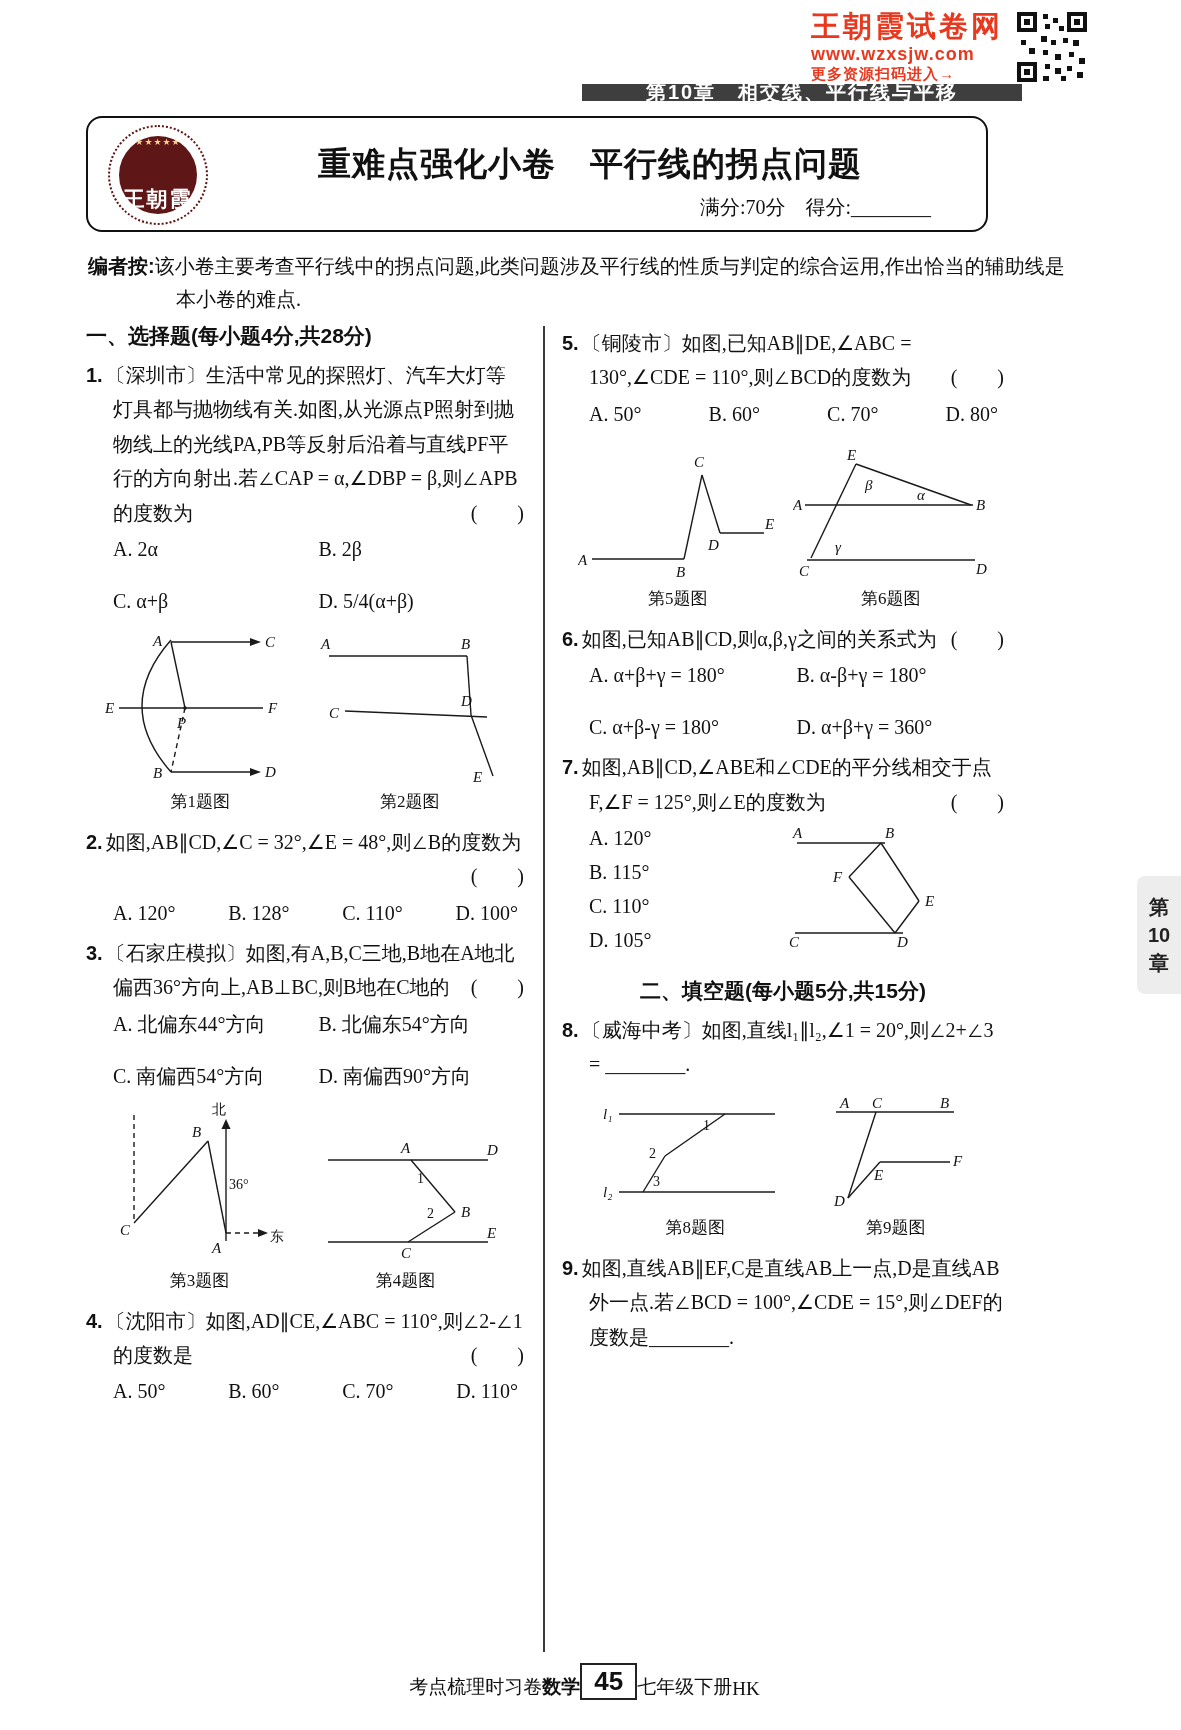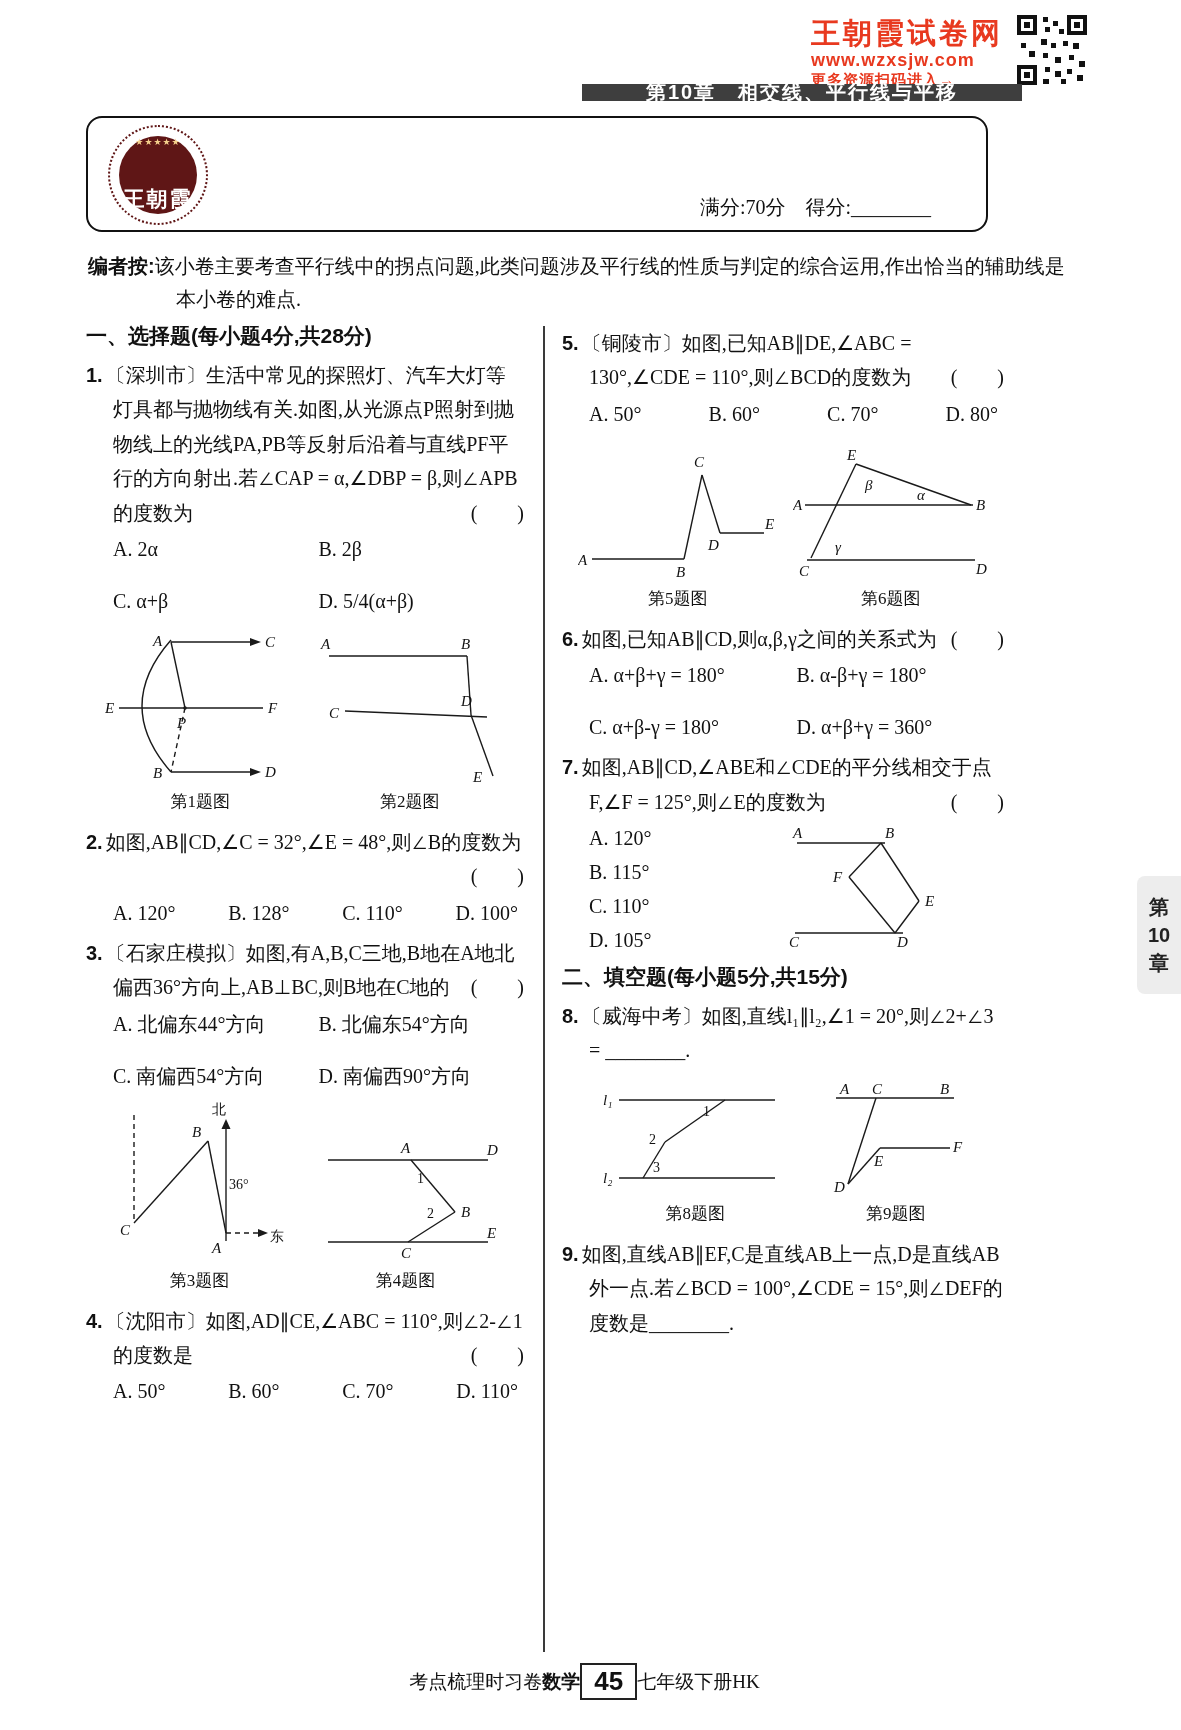--- a/index.html
+++ b/index.html
@@ -2,21 +2,21 @@
 <html><head>
 <meta charset="utf-8">
 <style>
   html,body{margin:0;padding:0;background:#ffffff;}
   .page{position:relative;width:1181px;height:1730px;background:#fff;overflow:hidden;
         font-family:"Liberation Serif",serif;color:#111;}
 
   
   .brand{position:absolute;top:10px;right:92px;display:flex;align-items:center;gap:12px;}
   .brand-text{text-align:left;color:#e8391f;font-family:"Liberation Sans",sans-serif;}
-  .brand-site{font-size:29px;font-weight:bold;letter-spacing:3px;line-height:1.15;margin-top:7px;}
+  .brand-site{font-size:29px;font-weight:bold;letter-spacing:3px;line-height:1.15;}
   .brand-url{font-size:18px;font-weight:bold;letter-spacing:1px;}
   .brand-hint{font-size:15px;font-weight:bold;letter-spacing:1px;}
   .chapter-bar{position:absolute;left:582px;top:84px;width:440px;height:17px;background:#3e3e3e;
         color:#fff;font-family:"Liberation Sans",sans-serif;font-size:20px;font-weight:bold;
         display:flex;align-items:center;justify-content:center;letter-spacing:2px;}
 
   
   .title-box{position:absolute;left:86px;top:116px;width:898px;height:112px;
         border:2.5px solid #111;border-radius:16px;}
   .stamp{position:absolute;left:20px;top:7px;width:96px;height:96px;border:2px dotted #5f1616;
@@ -33,21 +33,21 @@
   .editor-note{position:absolute;left:88px;top:250px;width:902px;font-size:20px;line-height:1.65;
         padding-left:88px;text-indent:-88px;margin:0;}
   .en-label{font-weight:bold;font-family:"Liberation Sans",sans-serif;}
 
   
   .col-left{position:absolute;left:86px;top:322px;width:438px;}
   .col-right{position:absolute;left:562px;top:322px;width:442px;}
   .divider{position:absolute;left:543px;top:326px;width:1.5px;height:1326px;background:#3a3a3a;}
 
   .sec{font-family:"Liberation Sans",sans-serif;font-size:21px;font-weight:bold;margin:0 0 8px;}
-  .sec2{}
+  .sec2{margin-top:14px;text-align:center;}
   .q-text{font-size:20px;line-height:1.72;margin:4px 0 2px;padding-left:27px;text-indent:-27px;overflow:hidden;}
   .q-num{font-weight:bold;font-family:"Liberation Sans",sans-serif;margin-right:3px;}
   .q-tag{font-weight:normal;font-family:"Liberation Sans",sans-serif;}
   .paren{float:right;}
   .opts{padding-left:27px;font-size:20px;line-height:1.7;margin:0 0 6px;}
   .grid2{display:grid;grid-template-columns:1fr 1fr;row-gap:18px;}
   .row4{display:flex;justify-content:space-between;padding-right:6px;}
   .col1 span{display:block;}
   .q7wrap{display:flex;align-items:flex-start;}
   .q7wrap .opts{flex:0 0 150px;}
@@ -60,21 +60,21 @@
   svg.fig line, svg.fig path, svg.fig polyline{stroke:#1a1a1a;stroke-width:1.4;fill:none;}
   svg.fig .dash{stroke-dasharray:5 4;}
   svg.fig .fill{fill:#1a1a1a;stroke:none;}
   svg.fig text{font-family:"Liberation Serif",serif;font-size:15px;font-style:italic;fill:#111;stroke:none;}
   svg.fig text.up{font-style:normal;font-size:14px;}
 
   
   .side-tab{position:absolute;right:0;top:876px;width:44px;height:118px;background:#ededed;color:#222;
         display:flex;flex-direction:column;align-items:center;justify-content:center;gap:3px;
         font-family:"Liberation Sans",sans-serif;font-weight:bold;font-size:20px;border-radius:8px 0 0 8px;}
-  .footer{position:absolute;left:0;right:12px;bottom:30px;display:flex;align-items:center;
+  .footer{position:absolute;left:0;right:12px;bottom:30px;display:flex;align-items:flex-end;
         justify-content:center;font-size:19px;}
   .f-subject{font-weight:bold;font-family:"Liberation Sans",sans-serif;}
   .f-page{border:2px solid #222;font-weight:bold;font-size:26px;padding:1px 12px;
         font-family:"Liberation Sans",sans-serif;}
 </style>
 </head>
 <body>
 
 <div class="page">
 
@@ -126,20 +126,21 @@
 
   <div class="chapter-bar">第10章　相交线、平行线与平移</div>
 
   <div class="title-box">
     <div class="stamp">
       <div class="stamp-inner">
         <div class="stamp-stars">★★★★★</div>
         <div class="stamp-name">王朝霞</div>
       </div>
     </div>
+    <div class="title-main">重难点强化小卷　平行线的拐点问题</div>
     <div class="score-line">满分:70分　得分:________</div>
   </div>
 
   <p class="editor-note"><span class="en-label">编者按:</span><span>该小卷主要考查平行线中的拐点问题,此类问题涉及平行线的性质与判定的综合运用,作出恰当的辅助线是本小卷的难点.</span></p>
 
   <div class="divider"></div>
 
   <div class="col-left">
 
     <h3 class="sec">一、选择题(每小题4分,共28分)</h3>

